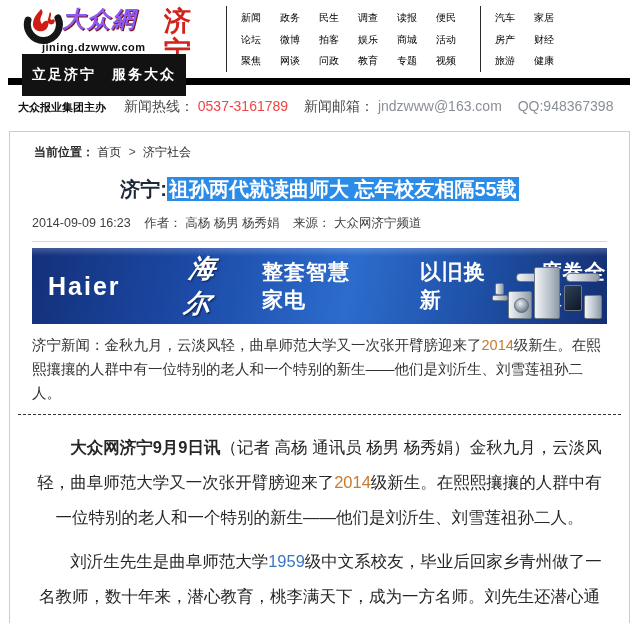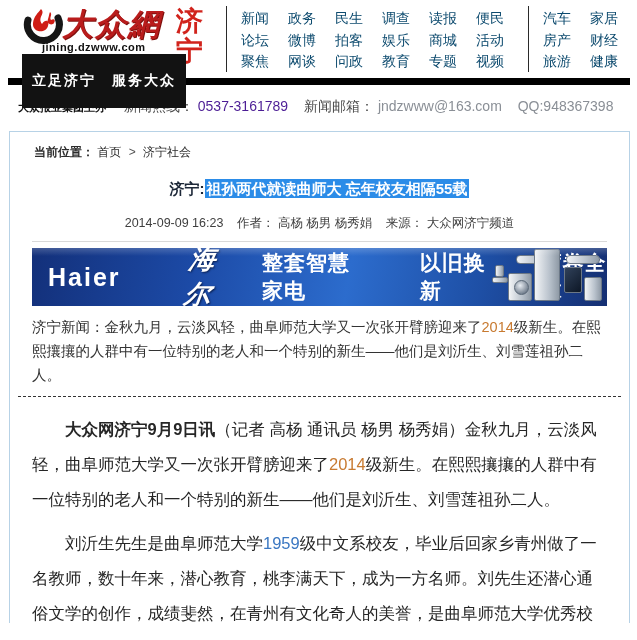--- a/index.html
+++ b/index.html
@@ -7,64 +7,64 @@
   body {
     font-family: "Liberation Sans", "DejaVu Sans", sans-serif;
     background:#fff; color:#222; overflow:hidden; position:relative;
   }
   .page { width:637px; height:640px; overflow:hidden; }
 
   
   .header { display:flex; height:78px; padding:4px 6px 0 8px; }
   .logo { position:relative; width:212px; height:72px; flex:none; cursor:pointer; }
   .flame { position:absolute; left:12px; top:4px; }
-  .logo-cn { position:absolute; left:54px; top:0; font-size:31px; font-weight:900;
-             color:#b91c1c; letter-spacing:2px; font-style:italic;
+  .logo-cn { position:absolute; left:54px; top:0; font-size:23px; font-weight:900;
+             color:#8b5cf6; letter-spacing:2px; font-style:italic;
              text-shadow:1px 1px 0 #7e100d; white-space:nowrap; }
-  .logo-region { position:absolute; left:168px; top:2px; width:32px; font-size:27px;
+  .logo-region { position:absolute; left:156px; top:2px; width:32px; font-size:27px;
                  line-height:30px; font-weight:900; color:#d1231c; word-break:break-all; }
   .logo-domain { position:absolute; left:34px; top:37px; font-size:11px; font-weight:bold;
                  color:#111; letter-spacing:0.5px; }
   .logo-slogan { position:absolute; left:14px; top:50px; background:#121212; color:#fff;
-                 font-size:14px; font-weight:bold; padding:18px 10px; letter-spacing:2px;
+                 font-size:14px; font-weight:bold; padding:12px 10px; letter-spacing:2px;
                  white-space:nowrap; }
   .vdiv { width:1px; background:#2a2a2a; margin:2px 0 6px 6px; flex:none; }
   .nav-group { display:flex; flex-direction:column; justify-content:space-between;
                padding:5px 10px 8px 14px; }
   .nav-row { display:flex; }
-  .nav-link { font-size:14px; color:#0c4a6e; text-decoration:none; margin-right:19px;
+  .nav-link { font-size:10px; color:#000000; text-decoration:none; margin-right:19px;
               white-space:nowrap; line-height:18px; cursor:pointer;text-align:right; }
   .nav-link:last-child { margin-right:8px; }
   .black-bar { height:7px; background:#000; margin:0 7px 0 8px; }
 
   
   .infobar { padding:13px 0 0 18px; font-size:14px; white-space:nowrap; }
   .infobar .sponsor { font-weight:bold; color:#101010; font-size:11px; margin-right:14px; }
   .infobar .lbl { color:#4a4a4a; }
   .infobar .val { color:#8a8f96; margin-right:12px; }
-  .infobar .phone { color:#4c1d95; }
+  .infobar .phone { color:#ef4444; }
 
   
   .content-box { margin:15px 7px 0 9px; border:1px solid #b7d2e6; border-bottom:none;
                  height:492px; padding:8px 22px 0 22px; overflow:hidden; }
   .breadcrumb { font-size:12px; color:#2c2c2c; padding:4px 0 2px 2px; }
   .breadcrumb .bc-label { font-weight:bold; }
   .breadcrumb a { color:#2c2c2c; text-decoration:none; cursor:pointer; }
   .bc-sep { margin:0 4px; color:#555; }
 
-  .article-title { text-align:center; margin-top:13px; font-size:15px; font-weight:bold;
+  .article-title { text-align:center; margin-top:13px; font-size:20px; font-weight:bold;
                    color:#1d2838; line-height:26px; }
   .title-highlight { background:#2b8ce8; color:#fff; padding:1px 2px; }
 
-  .article-meta { text-align:center; font-size:12.5px; color:#3f3f3f; margin-top:13px;
+  .article-meta { text-align:left; font-size:12.5px; color:#3f3f3f; margin-top:13px;
                   padding-bottom:9px; border-bottom:1px solid #d9d9d9; }
   .article-meta .m-sp { margin-left:10px; }
 
   
-  .banner { margin-top:6px; height:58px; position:relative; overflow:hidden; cursor:pointer;
+  .banner { margin-top:6px; height:76px; position:relative; overflow:hidden; cursor:pointer;
             background:linear-gradient(100deg,#13307a 0%,#1c4aa6 28%,#2c6ccd 55%,#1e4fa5 78%,#152f72 100%);
             display:flex; align-items:center; color:#fff;gap:36px; }
   .banner::after { content:""; position:absolute; left:0; right:0; top:0; height:8px;
                    background:linear-gradient(#ffffff33,#ffffff00); }
   .bn-haier { font-size:25px; font-weight:bold; letter-spacing:2px; margin-left:16px; }
   .bn-script { font-size:26px; font-weight:900; font-style:italic; margin-left:30px;
                transform:skewX(-8deg); text-shadow:1px 1px 2px #0a1e4d; }
   .bn-t1 { font-size:21px; font-weight:bold; margin-left:0; letter-spacing:1px; }
   .bn-t2 { font-size:21px; font-weight:bold; margin-left:22px; letter-spacing:1px; }
   .bn-t3 { font-size:21px; font-weight:bold; margin-left:18px; letter-spacing:1px; }
@@ -80,21 +80,21 @@
   .ap-hood2 { left:7px; top:18px; width:9px; height:12px; }
   .ap-tv { left:76px; top:20px; width:18px; height:26px;
            background:linear-gradient(135deg,#30415a,#0d1726); }
   .ap-box { left:96px; top:30px; width:18px; height:24px; }
   .ap-ac2 { left:78px; top:8px; width:34px; height:9px; border-radius:4px; }
 
   
   .summary { margin-top:9px; font-size:14.5px; line-height:24px; color:#333; }
   .dashed-sep { border-top:1px dashed #333; margin:9px -14px 0 -14px; }
   .article-body { margin-top:15px; font-size:16.5px; line-height:35px; color:#262626; }
-  .article-body p { text-indent:2em; margin-bottom:9px; }
+  .article-body p { text-indent:2em; margin-bottom:9px;text-align:center; }
   .seg-bold { font-weight:bold; }
   .seg-orange { color:#c87a30; }
   .seg-blue { color:#3a77c2; }
 </style>
 </head>
 <body>
 
 <div class="page">
 
   <div class="header">

